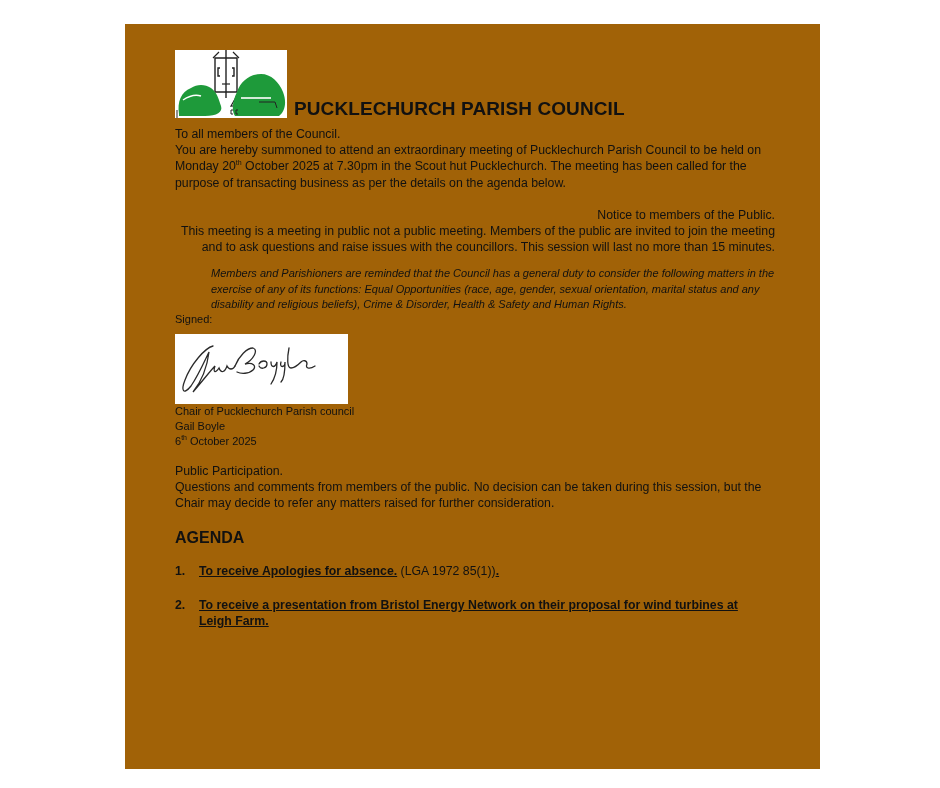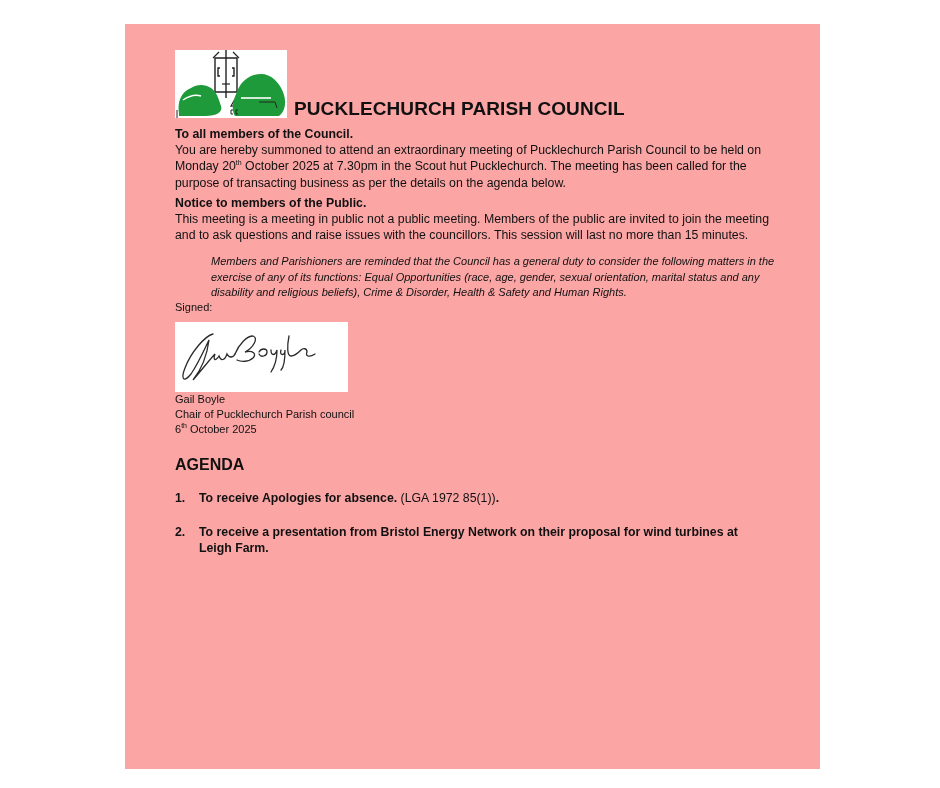--- a/index.html
+++ b/index.html
@@ -14,21 +14,21 @@
       overflow: hidden;
       font-family: "Liberation Sans", sans-serif;
       color: #111111;
     }
     .page {
       position: absolute;
       left: 125px;
       top: 24px;
       width: 695px;
       height: 745px;
-      background: #fca5a5;
+      background: #a16207;
     }
     .content {
       position: absolute;
       left: 50px;
       top: 26px;
       width: 600px;
     }
     .header {
       position: relative;
       height: 70px;
@@ -49,24 +49,24 @@
       font-weight: bold;
       letter-spacing: 0.1px;
       color: #111;
       white-space: nowrap;
     }
     .section {
       font-size: 12.3px;
       line-height: 16.2px;
     }
     .section-heading {
-      font-weight: bold;
+      font-weight: normal;
     }
     .sec-summons { margin-top: 6px; }
-    .sec-notice { margin-top: 4px; }
+    .sec-notice { margin-top: 16px; text-align: right; }
     .sec-duty {
       margin-top: 11px;
       font-size: 11px;
       line-height: 15.3px;
     }
     .duty-text { font-style: italic; margin-left: 36px; }
     .signed-label { font-style: normal; }
     .signature-box {
       margin-top: 6px;
       width: 173px;
@@ -100,21 +100,21 @@
     }
     .agenda-num {
       width: 24px;
       flex: none;
       font-weight: bold;
     }
     .agenda-text {
       flex: 1;
       padding-right: 30px;
     }
-    .bold { font-weight: bold; }
+    .bold { font-weight: bold; text-decoration: underline; }
   </style>
 </head>
 <body>
 
 <div class="page">
   <div class="content">
 
     <div class="header">
       <div class="logo">
         <svg width="112" height="68" viewBox="0 0 112 68">
@@ -158,26 +158,28 @@
     </div>
 
     <div class="signature-box">
       <svg width="173" height="70" viewBox="0 0 173 70" fill="none" stroke="#2a2a2a" stroke-width="1.3" stroke-linecap="round">
         <path d="M38 12 C30 14 16 30 10 46 C6 56 8 62 16 52 C24 40 30 26 34 18 C32 34 26 48 18 58 C30 44 36 36 40 32 C38 38 40 40 44 34 C46 40 50 38 52 32 C54 36 58 36 60 32"></path>
         <path d="M60 32 C64 22 72 14 78 14 C84 16 78 26 70 30 C78 28 82 32 78 36 C74 40 66 40 62 38"></path>
         <path d="M84 30 C86 26 92 26 92 30 C92 34 86 36 84 32 M96 28 C96 34 100 34 102 28 C102 36 100 44 96 50 M106 28 C104 34 110 34 110 28 C110 40 108 46 106 48 M114 14 C112 24 112 34 116 34 C120 34 124 30 126 28 C128 26 132 26 132 30 C130 34 134 36 140 32"></path>
       </svg>
     </div>
     <div class="signer">
+      <div>Chair of Pucklechurch Parish council</div>
       <div>Gail Boyle</div>
-      <div>Chair of Pucklechurch Parish council</div>
       <div><span>6</span><sup>th</sup><span> October 2025</span></div>
     </div>
 
     <div class="section sec-participation">
+      <div class="section-heading">Public Participation.</div>
+      <div>Questions and comments from members of the public. No decision can be taken during this session, but the Chair may decide to refer any matters raised for further consideration.</div>
     </div>
 
     <div class="agenda-heading">AGENDA</div>
 
     <div class="agenda-list">
       <div class="agenda-item">
         <div class="agenda-num">1.</div>
         <div class="agenda-text"><span class="bold">To receive Apologies for absence.</span><span> (LGA 1972 85(1))</span><span class="bold">.</span></div>
       </div>
       <div class="agenda-item">

